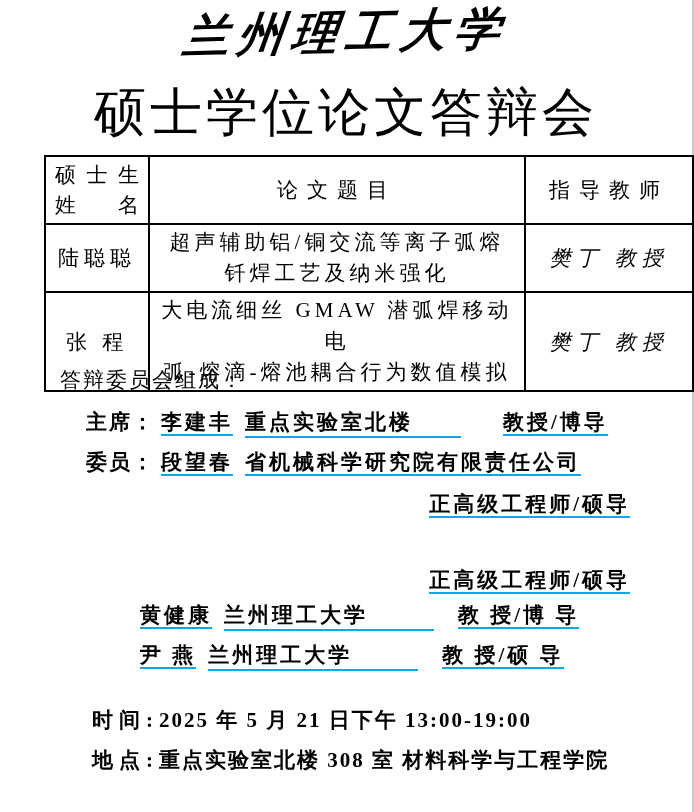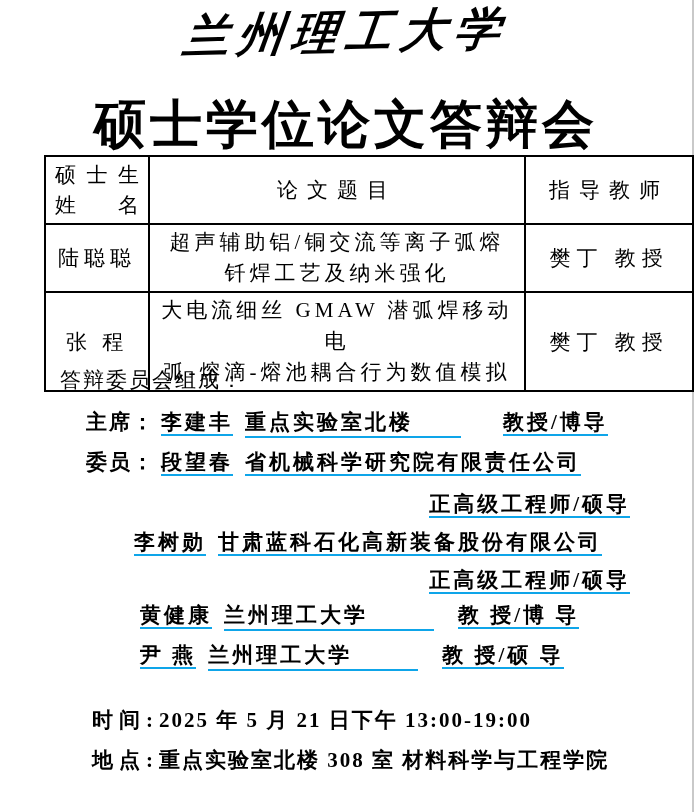--- a/index.html
+++ b/index.html
@@ -15,43 +15,43 @@
   }
   
   .logo {
     position:absolute; top:2px; left:0; width:100%;
     text-align:center; font-size:46px; font-weight:bold; font-style:italic;
     letter-spacing:8px; transform:skewX(-8deg) rotate(-1.5deg);
     white-space:nowrap;
   }
   
   .main-title {
-    position:absolute; top:90px; left:0; width:100%;
+    position:absolute; top:78px; left:0; width:100%;
     text-align:center; font-size:52px; letter-spacing:4px;
-    font-weight:700; white-space:nowrap;
+    font-weight:400; white-space:nowrap;
   }
   
   table.defense-table {
     position:absolute; left:44px; top:155px; width:616px;
     border-collapse:collapse; table-layout:fixed;
   }
   .defense-table td { border:2px solid #000; text-align:center; vertical-align:middle; font-size:21px; }
   .col-name { width:104px; }
   .col-thesis { width:376px; }
   .col-advisor { width:168px; }
   .defense-table tr.hdr td { height:68px; }
   .defense-table tr.row td { height:67px; }
   .hdr-name-cell div {
     padding:0 9px; text-align:justify; text-align-last:justify;
     line-height:30px; font-size:21px;
   }
   .hdr-mid { letter-spacing:9px; }
   .thesis-cell { line-height:31px; letter-spacing:4px; padding:2px 4px; }
   .name-cell { letter-spacing:5px; }
-  .advisor-cell { letter-spacing:6px; }
+  .advisor-cell { letter-spacing:6px;font-style:italic; }
   
   .sec-heading {
     position:absolute; left:60px; top:366px;
     font-size:21px; letter-spacing:2px;
   }
   .c-line {
     position:absolute; font-size:21px; font-weight:bold;
     letter-spacing:3px; white-space:nowrap;
   }
   .u { border-bottom:2px solid #0ea5e9; padding-bottom:0; }
@@ -114,23 +114,20 @@
     <span class="lbl">主席：</span><span class="u nm">李建丰</span><span class="u org-ext">重点实验室北楼</span><span class="u ttl-gap">教授/博导</span>
   </div>
 
   <div class="c-line" style="left:86px; top:448px;">
     <span class="lbl">委员：</span><span class="u nm">段望春</span><span class="u">省机械科学研究院有限责任公司</span>
   </div>
   <div class="c-line cont-right" style="top:490px;">
     <span class="u">正高级工程师/硕导</span>
   </div>
 
-  <div class="c-line" style="left:134px; top:528px;">
-    <span class="u nm">李树勋</span><span class="u">甘肃蓝科石化高新装备股份有限公司</span>
-  </div>
   <div class="c-line cont-right" style="top:566px;">
     <span class="u">正高级工程师/硕导</span>
   </div>
 
   <div class="c-line" style="left:140px; top:601px;">
     <span class="u nm">黄健康</span><span class="u org-ext2">兰州理工大学</span><span class="u ttl-gap2">教 授/博 导</span>
   </div>
 
   <div class="c-line" style="left:140px; top:641px;">
     <span class="u nm">尹 燕</span><span class="u org-ext2">兰州理工大学</span><span class="u ttl-gap2">教 授/硕 导</span>

